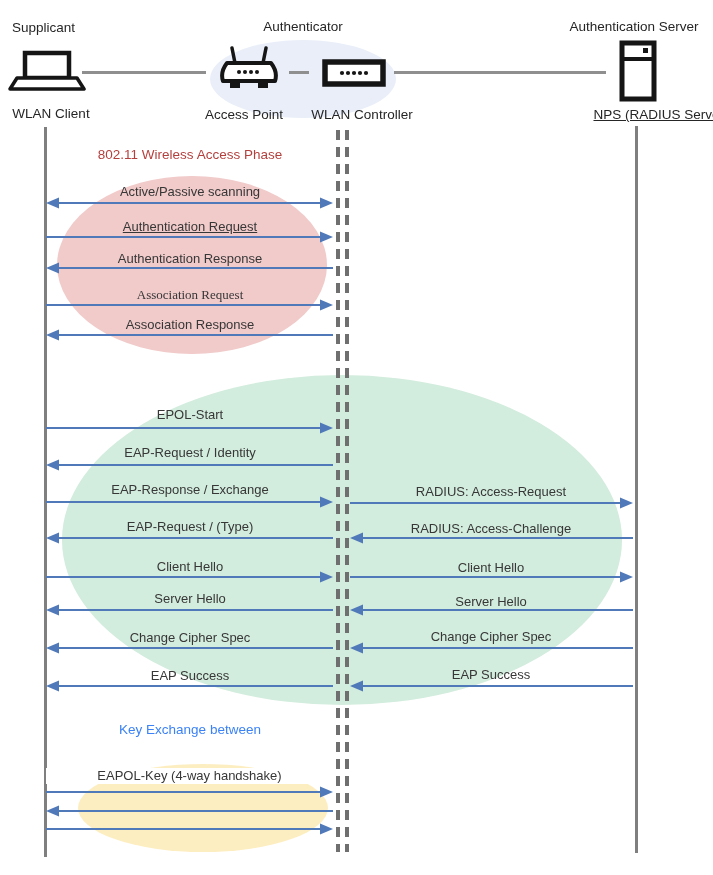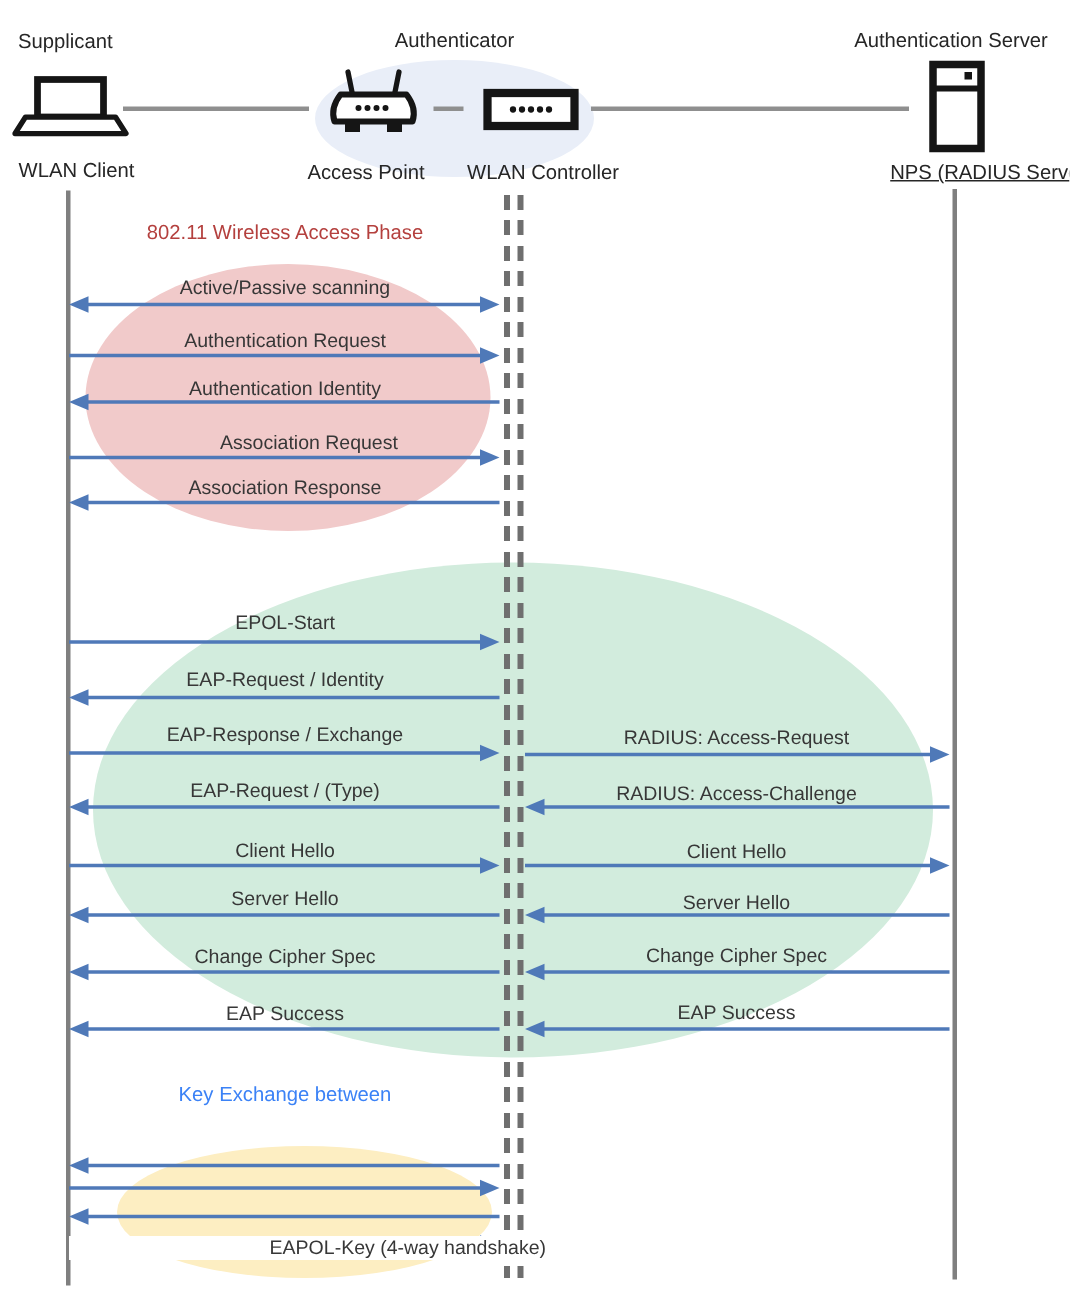--- a/index.html
+++ b/index.html
@@ -13,21 +13,21 @@
   .hline{position:absolute;height:3px;background:#8f8f8f;}
   .lifeline{position:absolute;width:3px;background:#7f7f7f;}
   .dashline{
     position:absolute;width:4px;
     background:repeating-linear-gradient(180deg,#6f6f6f 0 10px,transparent 10px 17px);
   }
   .ellipse{position:absolute;border-radius:50%;}
   .phase-title{position:absolute;font-size:13.5px;white-space:nowrap;transform:translateX(-50%);text-align:center;}
   .msg-label{
     position:absolute;font-size:13px;color:#373737;white-space:nowrap;z-index:6;
-    text-align:right;line-height:16px;
+    text-align:center;line-height:16px;
   }
   .msg-label.band{background:#ffffff;transform:none;}
   .msg-arrow{position:absolute;z-index:5;overflow:visible;}
   .icon{position:absolute;}
 </style>
 </head>
 <body>
 
 <div id="canvas">
 
@@ -90,31 +90,31 @@
   <div class="phase-title" style="left:190px;top:147px;color:#b4403e;z-index:6;text-align:right;">802.11 Wireless Access Phase</div>
   <div class="phase-title" style="left:190px;top:722px;color:#3b82f6;z-index:6;">Key Exchange between</div>
 
   <div id="messages">
       <div class="msg-label" style="left: 190px; transform: translateX(-50%); top: 184px;">Active/Passive scanning</div>
       <svg width="287" height="14" class="msg-arrow" style="left: 46px; top: 196px;">
         <line x1="10" x2="277" y1="7" y2="7" stroke="#4f79b8" stroke-width="2.2"></line>
         <polygon points="274,1.5 287,7 274,12.5" fill="#4f79b8"></polygon>
         <polygon points="13,1.5 0,7 13,12.5" fill="#4f79b8"></polygon>
       </svg>
-      <div class="msg-label" style="left: 190px; transform: translateX(-50%); top: 219px;">Authentication Request</div>
+      <div class="msg-label" style="left: 190px; transform: translateX(-50%); top: 219px; text-decoration: underline;">Authentication Request</div>
       <svg width="287" height="14" class="msg-arrow" style="left: 46px; top: 230px;">
         <line x1="0" x2="277" y1="7" y2="7" stroke="#4f79b8" stroke-width="2.2"></line>
         <polygon points="274,1.5 287,7 274,12.5" fill="#4f79b8"></polygon>
       </svg>
-      <div class="msg-label" style="left: 190px; transform: translateX(-50%); top: 251px;">Authentication Identity</div>
+      <div class="msg-label" style="left: 190px; transform: translateX(-50%); top: 251px;">Authentication Response</div>
       <svg width="287" height="14" class="msg-arrow" style="left: 46px; top: 261px;">
         <line x1="10" x2="287" y1="7" y2="7" stroke="#4f79b8" stroke-width="2.2"></line>
         <polygon points="13,1.5 0,7 13,12.5" fill="#4f79b8"></polygon>
       </svg>
-      <div class="msg-label" style="left: 206px; transform: translateX(-50%); top: 287px;">Association Request</div>
+      <div class="msg-label" style="left: 190px; transform: translateX(-50%); top: 287px; font-family: Liberation Serif, serif;">Association Request</div>
       <svg width="287" height="14" class="msg-arrow" style="left: 46px; top: 298px;">
         <line x1="0" x2="277" y1="7" y2="7" stroke="#4f79b8" stroke-width="2.2"></line>
         <polygon points="274,1.5 287,7 274,12.5" fill="#4f79b8"></polygon>
       </svg>
       <div class="msg-label" style="left: 190px; transform: translateX(-50%); top: 317px;">Association Response</div>
       <svg width="287" height="14" class="msg-arrow" style="left: 46px; top: 328px;">
         <line x1="10" x2="287" y1="7" y2="7" stroke="#4f79b8" stroke-width="2.2"></line>
         <polygon points="13,1.5 0,7 13,12.5" fill="#4f79b8"></polygon>
       </svg>
       <div class="msg-label" style="left: 190px; transform: translateX(-50%); top: 407px;">EPOL-Start</div>
@@ -188,21 +188,21 @@
         <polygon points="13,1.5 0,7 13,12.5" fill="#4f79b8"></polygon>
       </svg>
       <svg width="287" height="14" class="msg-arrow" style="left: 46px; top: 770px;">
         <line x1="10" x2="287" y1="7" y2="7" stroke="#4f79b8" stroke-width="2.2"></line>
         <polygon points="13,1.5 0,7 13,12.5" fill="#4f79b8"></polygon>
       </svg>
       <svg width="287" height="14" class="msg-arrow" style="left: 46px; top: 785px;">
         <line x1="0" x2="277" y1="7" y2="7" stroke="#4f79b8" stroke-width="2.2"></line>
         <polygon points="274,1.5 287,7 274,12.5" fill="#4f79b8"></polygon>
       </svg>
-      <div class="msg-label band" style="left: 46px; width: 287px; top: 824px; padding-left: 31px;">EAPOL-Key (4-way handshake)</div>
+      <div class="msg-label band" style="left: 46px; width: 287px; top: 768px;">EAPOL-Key (4-way handshake)</div>
       <svg width="287" height="14" class="msg-arrow" style="left: 46px; top: 804px;">
         <line x1="10" x2="287" y1="7" y2="7" stroke="#4f79b8" stroke-width="2.2"></line>
         <polygon points="13,1.5 0,7 13,12.5" fill="#4f79b8"></polygon>
       </svg>
       <svg width="287" height="14" class="msg-arrow" style="left: 46px; top: 822px;">
         <line x1="0" x2="277" y1="7" y2="7" stroke="#4f79b8" stroke-width="2.2"></line>
         <polygon points="274,1.5 287,7 274,12.5" fill="#4f79b8"></polygon>
       </svg>
     </div>
 

